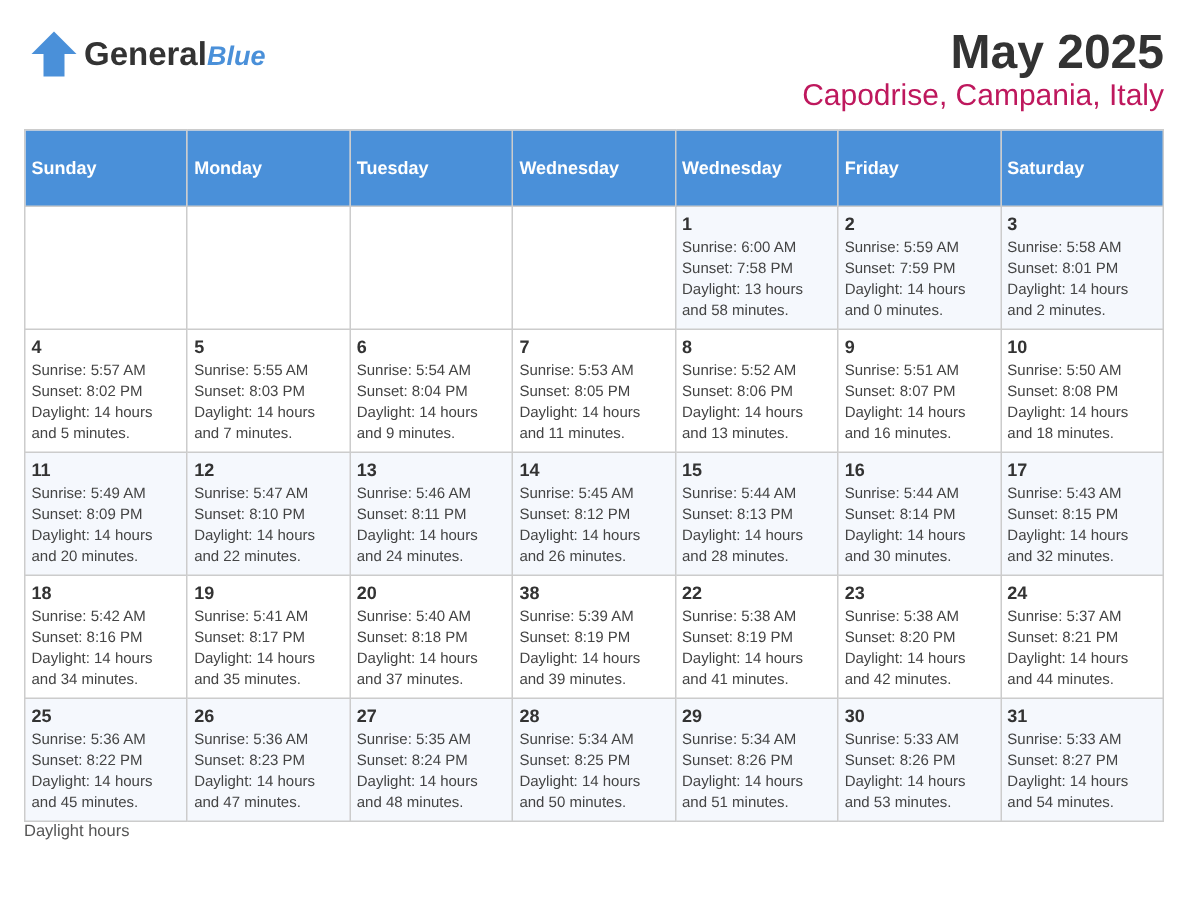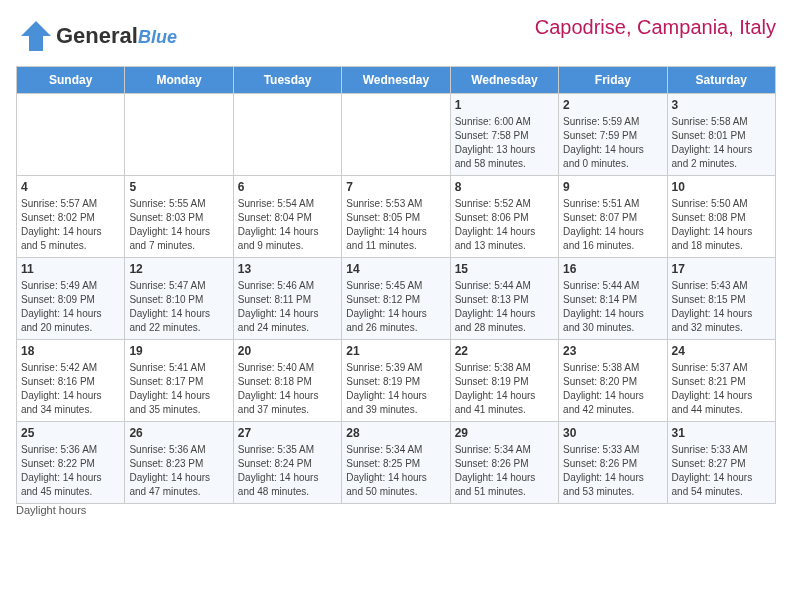--- a/index.html
+++ b/index.html
@@ -33,22 +33,22 @@
       color: #be185d;
     }
     .calendar {
       width: 100%;
       border-collapse: collapse;
       font-size: 11px;
     }
     .calendar th {
       background-color: #4a90d9;
       color: #fff;
-      padding: 6px 4px;
-      text-align: center;
+      padding: 18px 4px;
+      text-align: left;
       font-size: 12px;
       border: 1px solid #ccc;
     }
     .calendar td {
       border: 1px solid #ccc;
       vertical-align: top;
       padding: 4px;
       width: 108px;
       min-height: 80px;
       background: #fff;
@@ -88,20 +88,21 @@
   <div class="logo">
     <svg width="40" height="40" viewBox="0 0 40 40">
 
       <polygon points="20,5 35,20 27,20 27,35 13,35 13,20 5,20" fill="#4a90d9"></polygon>
     </svg>
     <div>
       <span style="font-size:22px;font-weight:bold;color:#333;">General</span><span style="font-size:18px;font-weight:bold;color:#4a90d9;font-style:italic;">Blue</span>
     </div>
   </div>
   <div class="title-area">
+    <div class="month-title">May 2025</div>
     <div class="subtitle">Capodrise, Campania, Italy</div>
   </div>
 </div>
 
 <table class="calendar">
   <thead>
     <tr>
     <th>Sunday</th>
         <th>Monday</th>
         <th>Tuesday</th>
@@ -197,21 +198,21 @@
         </td>
         <td>
           <span class="day-number">19</span>
           <div class="day-info">Sunrise: 5:41 AM<br>Sunset: 8:17 PM<br>Daylight: 14 hours and 35 minutes.</div>
         </td>
         <td>
           <span class="day-number">20</span>
           <div class="day-info">Sunrise: 5:40 AM<br>Sunset: 8:18 PM<br>Daylight: 14 hours and 37 minutes.</div>
         </td>
         <td>
-          <span class="day-number">21</span>
+          <span class="day-number">38</span>
           <div class="day-info">Sunrise: 5:39 AM<br>Sunset: 8:19 PM<br>Daylight: 14 hours and 39 minutes.</div>
         </td>
         <td>
           <span class="day-number">22</span>
           <div class="day-info">Sunrise: 5:38 AM<br>Sunset: 8:19 PM<br>Daylight: 14 hours and 41 minutes.</div>
         </td>
         <td>
           <span class="day-number">23</span>
           <div class="day-info">Sunrise: 5:38 AM<br>Sunset: 8:20 PM<br>Daylight: 14 hours and 42 minutes.</div>
         </td>

